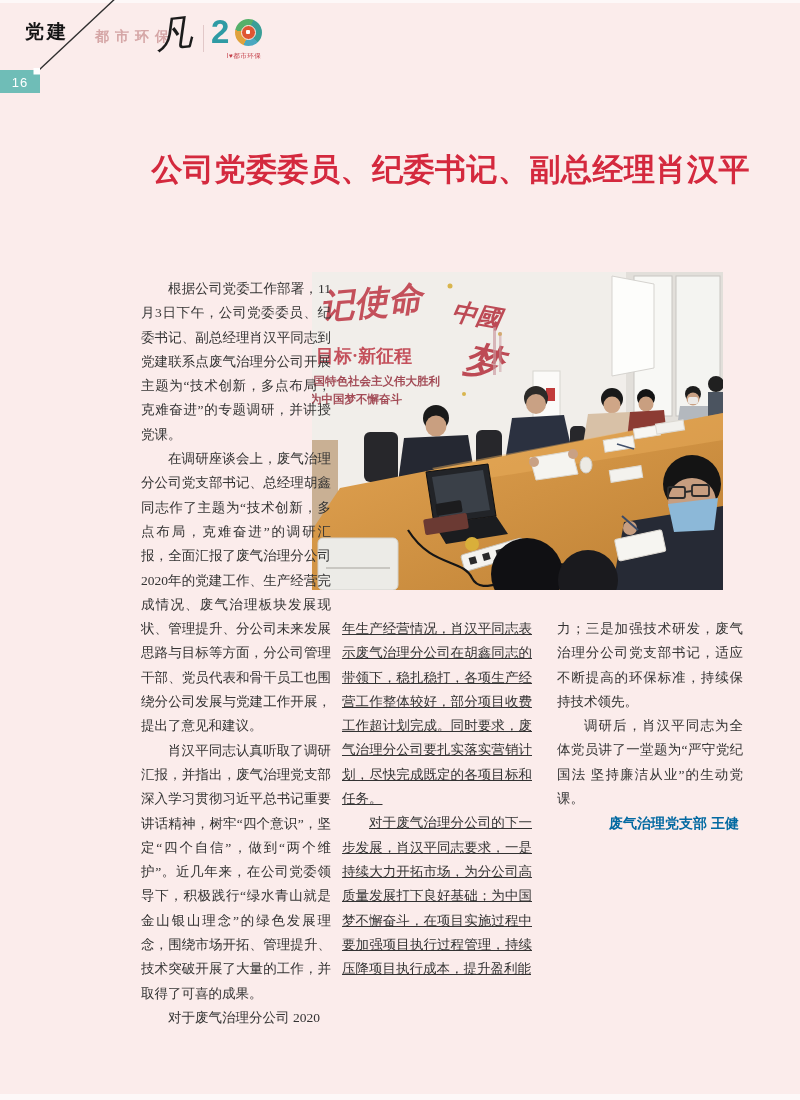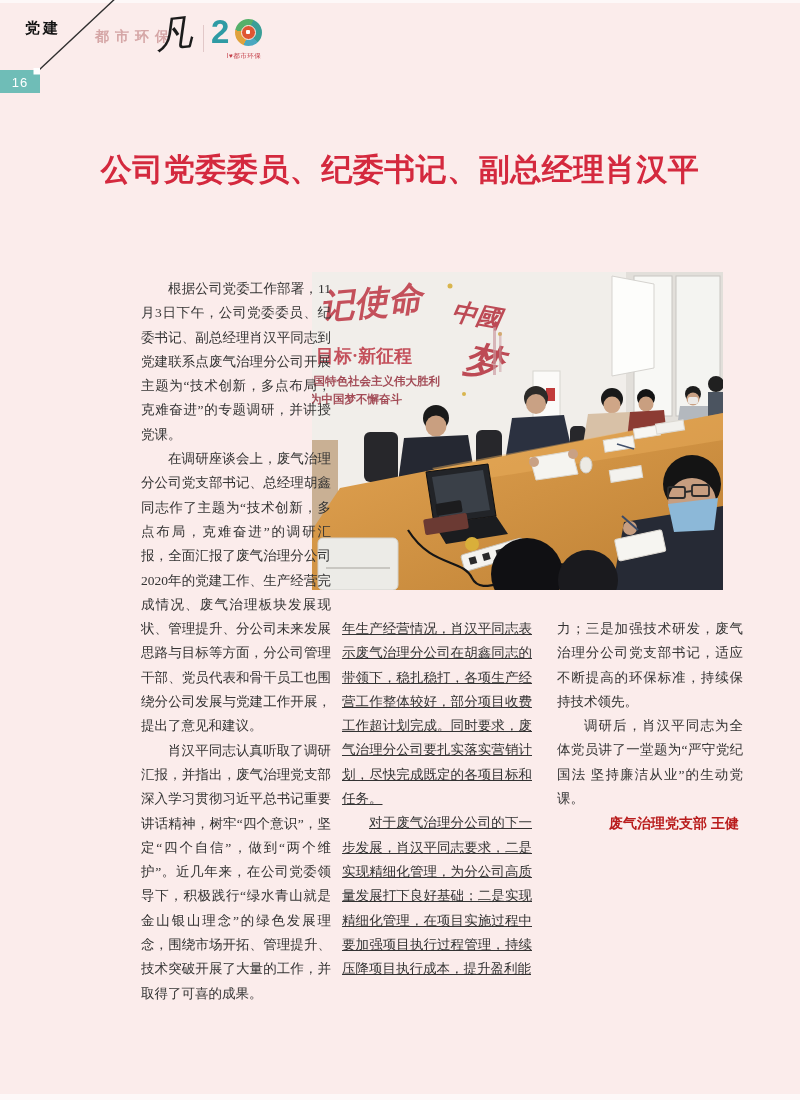--- a/index.html
+++ b/index.html
@@ -12,21 +12,21 @@
   .strip.top{top:0;height:3px;}
   .strip.bottom{bottom:0;height:6px;}
 
   
   .corner-svg{position:absolute;left:0;top:0;}
 
   
   .label-dangjian{
     position:absolute;left:25px;top:19px;
     font-family:"Liberation Sans","DejaVu Sans",sans-serif;
-    font-size:15px;font-weight:bold;color:#141414;letter-spacing:3px;
+    font-size:19px;font-weight:bold;color:#141414;letter-spacing:3px;
   }
   .masthead{position:absolute;left:0;top:0;width:800px;height:70px;}
   .mast-name{
     position:absolute;left:95px;top:28px;
     font-family:"Liberation Sans","DejaVu Sans",sans-serif;
     font-size:14px;font-weight:600;color:#d5a6a6;letter-spacing:6px;
   }
   .mast-calli{
     position:absolute;left:155px;top:10px;
     font-size:37px;color:#1b1b1b;font-style:italic;
@@ -49,21 +49,21 @@
   .logo-core b{position:absolute;left:4px;top:4px;width:4px;height:4px;background:#fff;border-radius:1px;}
   .logo-tagline{
     position:absolute;left:214px;top:52px;width:60px;text-align:center;
     font-family:"Liberation Sans","DejaVu Sans",sans-serif;
     font-size:6.5px;color:#c4404a;letter-spacing:.5px;
   }
 
   
   .title{
     position:absolute;left:50px;top:148px;width:700px;margin:0;
-    text-align:center;color:#d4293e;font-weight:bold;
+    text-align:right;color:#d4293e;font-weight:bold;
     font-size:31px;line-height:44px;letter-spacing:.5px;
   }
 
   
   .photo{position:absolute;left:312px;top:272px;width:411px;height:318px;overflow:hidden;}
   .photo svg{display:block;}
 
   
   .col{
     position:absolute;color:#333;
@@ -71,21 +71,21 @@
     word-break:break-all;
     margin-left:40px;
   }
   .col p{margin:0;text-indent:2em;}
   .col p.cont{text-indent:0;}
   .col-left{left:101px;top:277px;width:190px;height:715px;}
   .col-mid{left:302px;top:617px;width:190px;height:375px;text-decoration:underline;}
   .col-right{left:517px;top:617px;width:186px;height:375px;}
   .signature{
     font-family:"Liberation Sans","DejaVu Sans",sans-serif;
-    font-weight:bold;font-size:14px;color:#b91c1c;
+    font-weight:bold;font-size:14px;color:#0369a1;
     text-align:right;text-indent:0 !important;padding-right:4px;
   }
 </style>
 </head>
 <body>
 
 <div class="page">
   <div class="strip top"></div>
 
   <svg class="corner-svg" width="140" height="100" viewBox="0 0 140 100">
@@ -216,25 +216,26 @@
       <line x1="310" y1="244" x2="326" y2="258" stroke="#3a4a66" stroke-width="2"></line>
       <circle cx="215" cy="302" r="36" fill="#101013"></circle>
       <circle cx="276" cy="308" r="30" fill="#1a1a1e"></circle>
     </svg>
   </div>
 
   <div class="col col-left">
     <p>根据公司党委工作部署，11月3日下午，公司党委委员、纪委书记、副总经理肖汉平同志到党建联系点废气治理分公司开展主题为“技术创新，多点布局，克难奋进”的专题调研，并讲授党课。</p>
     <p>在调研座谈会上，废气治理分公司党支部书记、总经理胡鑫同志作了主题为“技术创新，多点布局，克难奋进”的调研汇报，全面汇报了废气治理分公司2020年的党建工作、生产经营完成情况、废气治理板块发展现状、管理提升、分公司未来发展思路与目标等方面，分公司管理干部、党员代表和骨干员工也围绕分公司发展与党建工作开展，提出了意见和建议。</p>
     <p>肖汉平同志认真听取了调研汇报，并指出，废气治理党支部深入学习贯彻习近平总书记重要讲话精神，树牢“四个意识”，坚定“四个自信”，做到“两个维护”。近几年来，在公司党委领导下，积极践行“绿水青山就是金山银山理念”的绿色发展理念，围绕市场开拓、管理提升、技术突破开展了大量的工作，并取得了可喜的成果。</p>
+    <p>对于废气治理分公司 2020</p>
   </div>
 
   <div class="col col-mid">
     <p class="cont">年生产经营情况，肖汉平同志表示废气治理分公司在胡鑫同志的带领下，稳扎稳打，各项生产经营工作整体较好，部分项目收费工作超计划完成。同时要求，废气治理分公司要扎实落实营销计划，尽快完成既定的各项目标和任务。</p>
-    <p>对于废气治理分公司的下一步发展，肖汉平同志要求，二是实现精细化管理，为分公司高质量发展打下良好基础；二是实现精细化管理，在项目实施过程中要加强项目执行过程管理，持续压降项目执行成本，提升盈利能</p>
+    <p>对于废气治理分公司的下一步发展，肖汉平同志要求，一是持续大力开拓市场，为分公司高质量发展打下良好基础；为中国梦不懈奋斗，在项目实施过程中要加强项目执行过程管理，持续压降项目执行成本，提升盈利能</p>
   </div>
 
   <div class="col col-right">
     <p class="cont">力；三是加强技术研发，废气治理分公司党支部书记，适应不断提高的环保标准，持续保持技术领先。</p>
     <p>调研后，肖汉平同志为全体党员讲了一堂题为“严守党纪国法 坚持廉洁从业”的生动党课。</p>
     <p class="signature">废气治理党支部 王健</p>
   </div>
 
   <div class="strip bottom"></div>
 </div>

